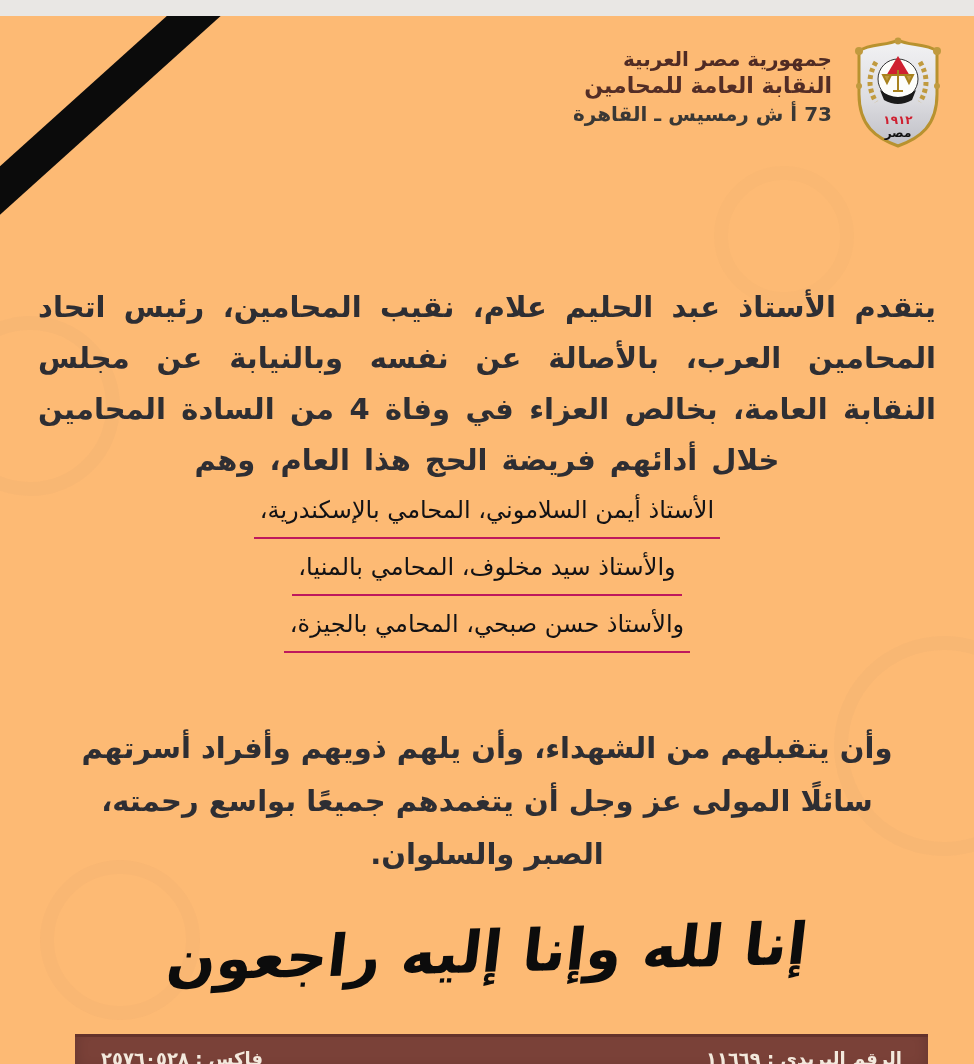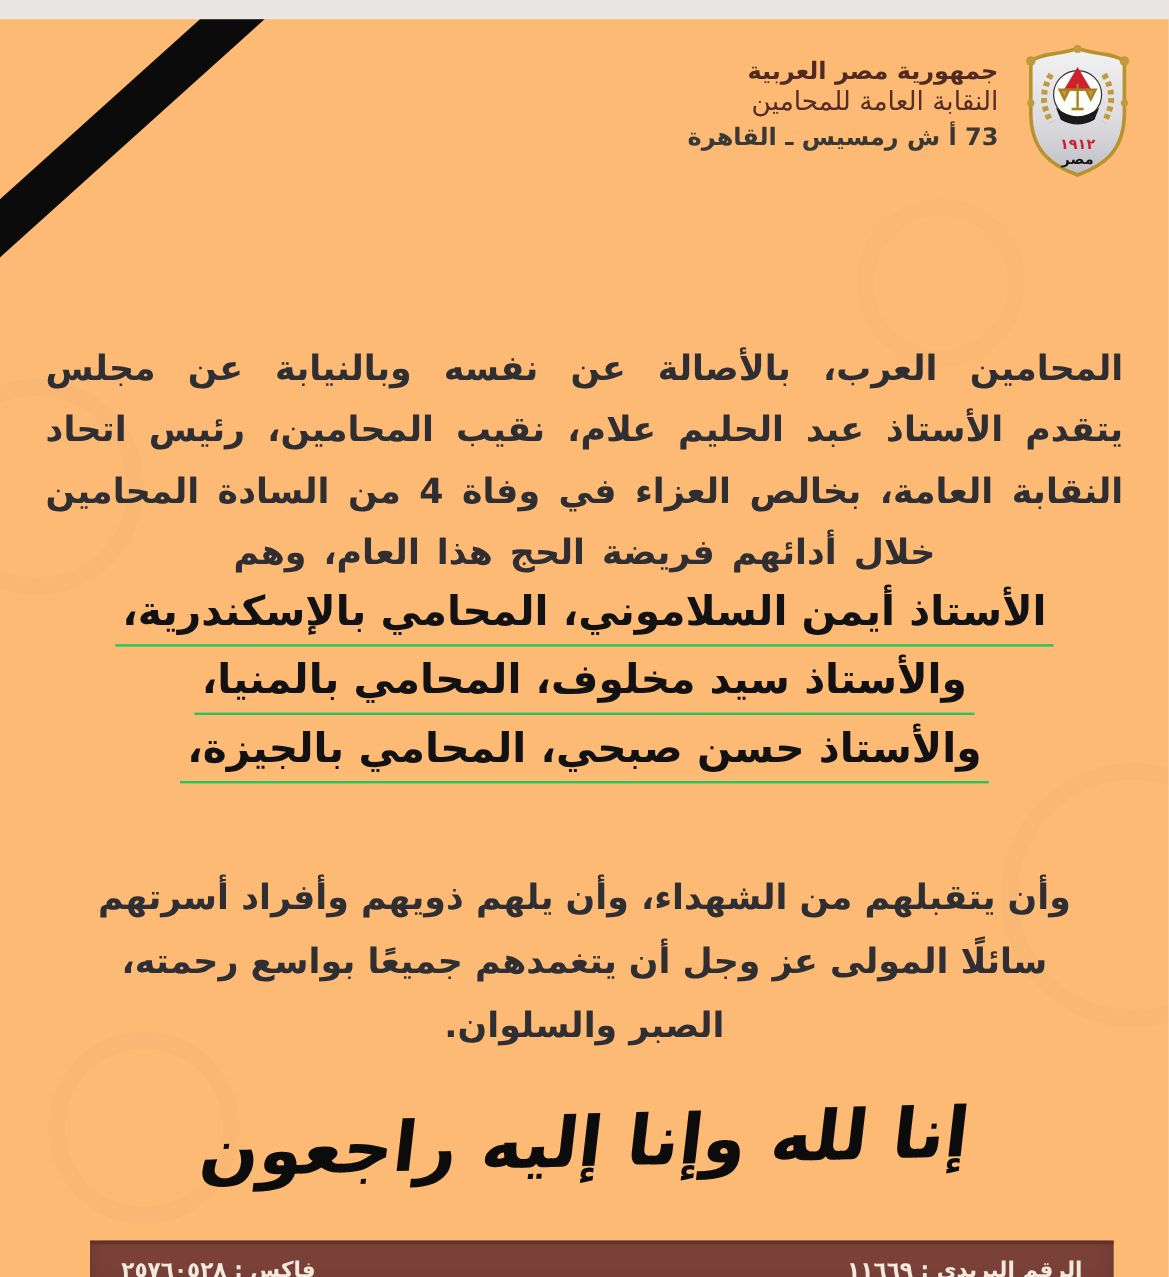--- a/index.html
+++ b/index.html
@@ -41,21 +41,21 @@
 
   
   .header-text {
     position: absolute;
     top: 30px;
     right: 142px;
     text-align: right;
     line-height: 1.3;
   }
   .header-line1 { font-size: 20px; font-weight: bold; color: #502b24; }
-  .header-line2 { font-size: 22px; font-weight: normal; color: #532d26; }
+  .header-line2 { font-size: 22px; font-weight: bold; color: #532d26; }
   .header-line3 { font-size: 20px; font-weight: bold; color: #3a3835; }
 
   .logo {
     position: absolute;
     top: 18px;
     right: 24px;
     width: 104px;
     height: 116px;
   }
 
@@ -115,26 +115,26 @@
     left: 30px;
     right: 30px;
     text-align: center;
   }
   .name-line {
     height: 57px;
     text-align: center;
   }
   .name-text {
     display: inline-block;
-    font-size: 34px;
-    font-weight: bold;
+    font-size: 24px;
+    font-weight: normal;
     color: #121215;
     line-height: 40px;
     padding: 0 6px 7px 6px;
-    border-bottom: 2px solid #22c55e;
+    border-bottom: 2px solid #be185d;
   }
 
   
   .closing-block {
     position: absolute;
     top: 706px;
     left: 38px;
     right: 38px;
     text-align: center;
   }
@@ -236,22 +236,22 @@
       <path d="M59 41 L67 41 L63 49 Z" fill="#c09a3e"></path>
       <line x1="47" y1="57" x2="57" y2="57"></line>
     </g>
     <path d="M34 56 Q52 70 70 56 L66 66 Q52 74 38 66 Z" fill="#1a1a1a"></path>
     <text x="52" y="90" text-anchor="middle" font-size="12" font-weight="bold" fill="#cf2030">١٩١٢</text>
     <text x="52" y="103" text-anchor="middle" font-size="12" font-weight="bold" fill="#111">مصر</text>
   </svg>
 
 
   <div class="body-block">
+    <div class="body-line">يتقدم الأستاذ عبد الحليم علام، نقيب المحامين، رئيس اتحاد</div>
     <div class="body-line">المحامين العرب، بالأصالة عن نفسه وبالنيابة عن مجلس</div>
-    <div class="body-line">يتقدم الأستاذ عبد الحليم علام، نقيب المحامين، رئيس اتحاد</div>
     <div class="body-line">النقابة العامة، بخالص العزاء في وفاة 4 من السادة المحامين</div>
     <div class="body-line centered">خلال أدائهم فريضة الحج هذا العام، وهم</div>
   </div>
 
   <div class="names-block">
     <div class="name-line">
       <span class="name-text">الأستاذ أيمن السلاموني، المحامي بالإسكندرية،</span>
     </div>
     <div class="name-line">
       <span class="name-text">والأستاذ سيد مخلوف، المحامي بالمنيا،</span>

